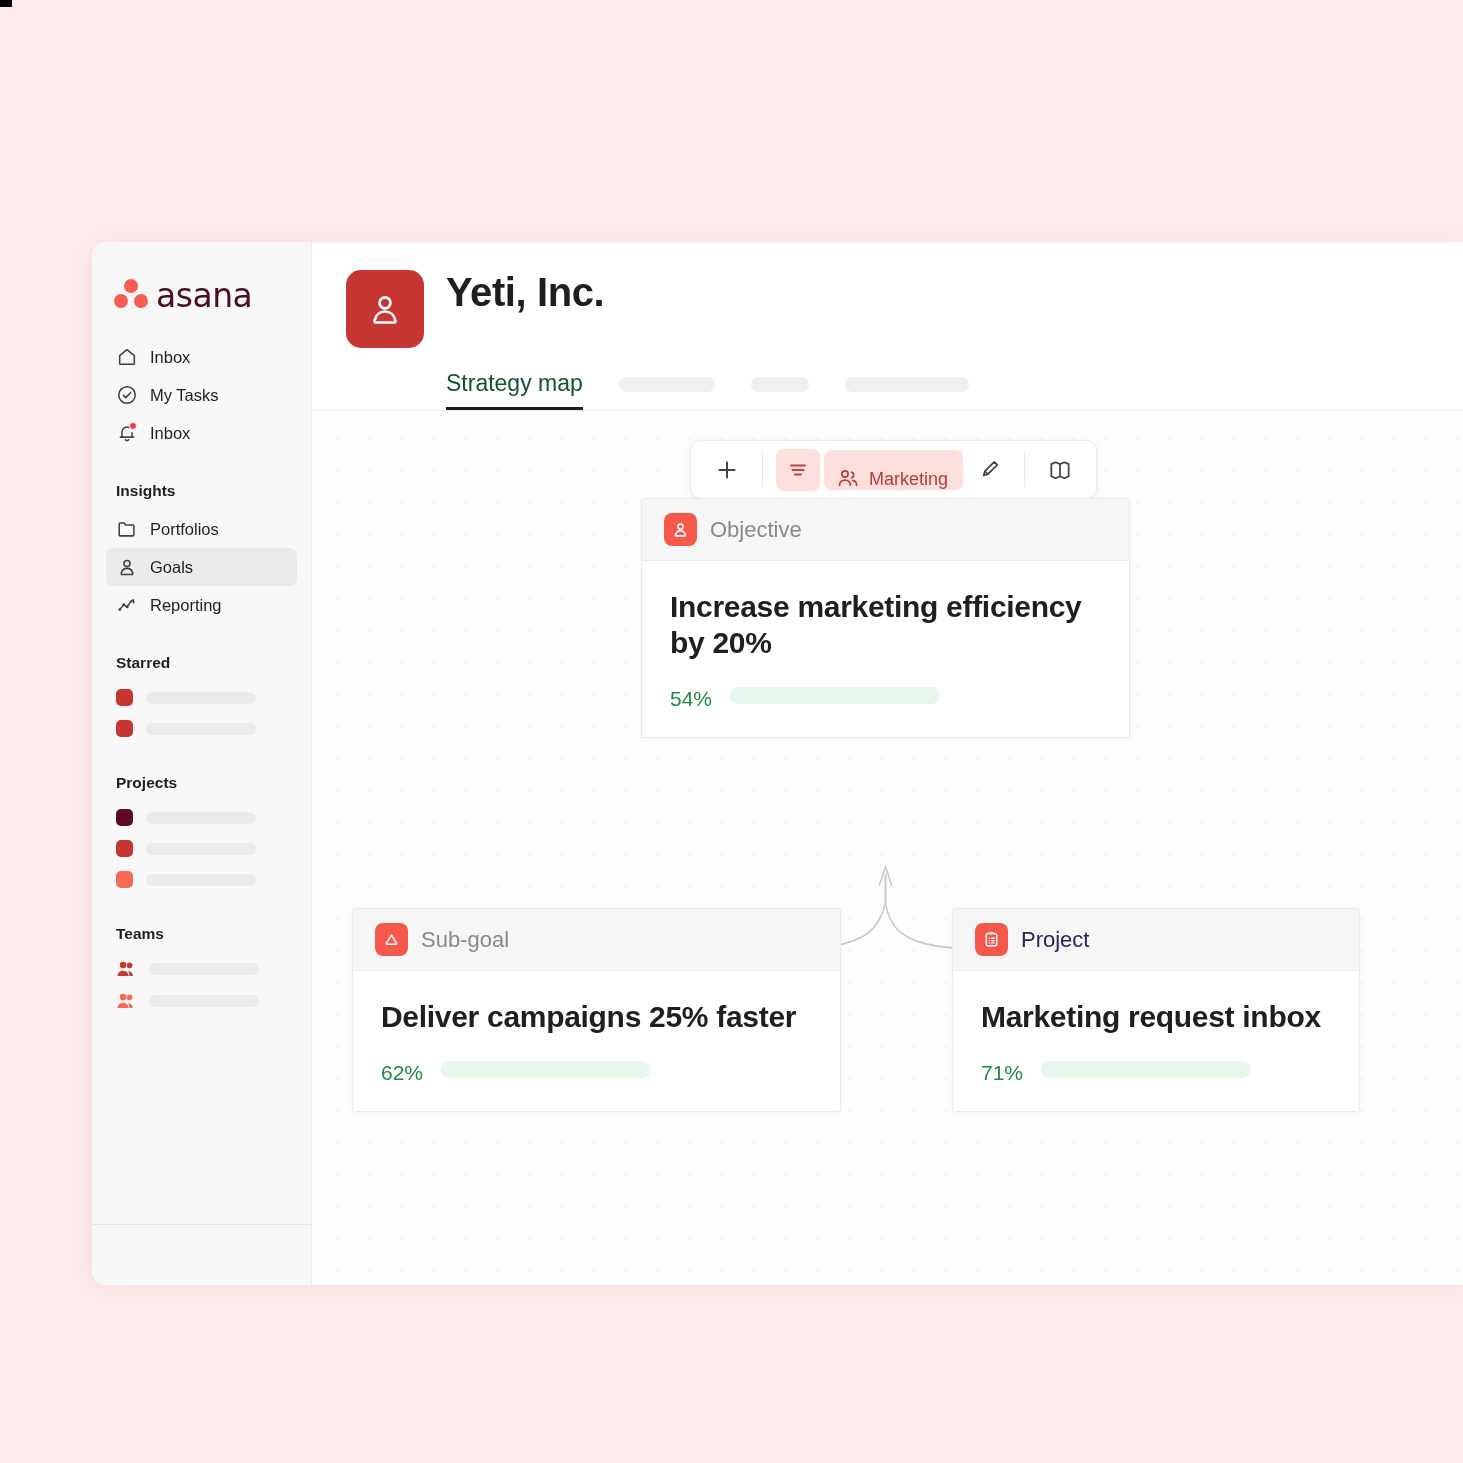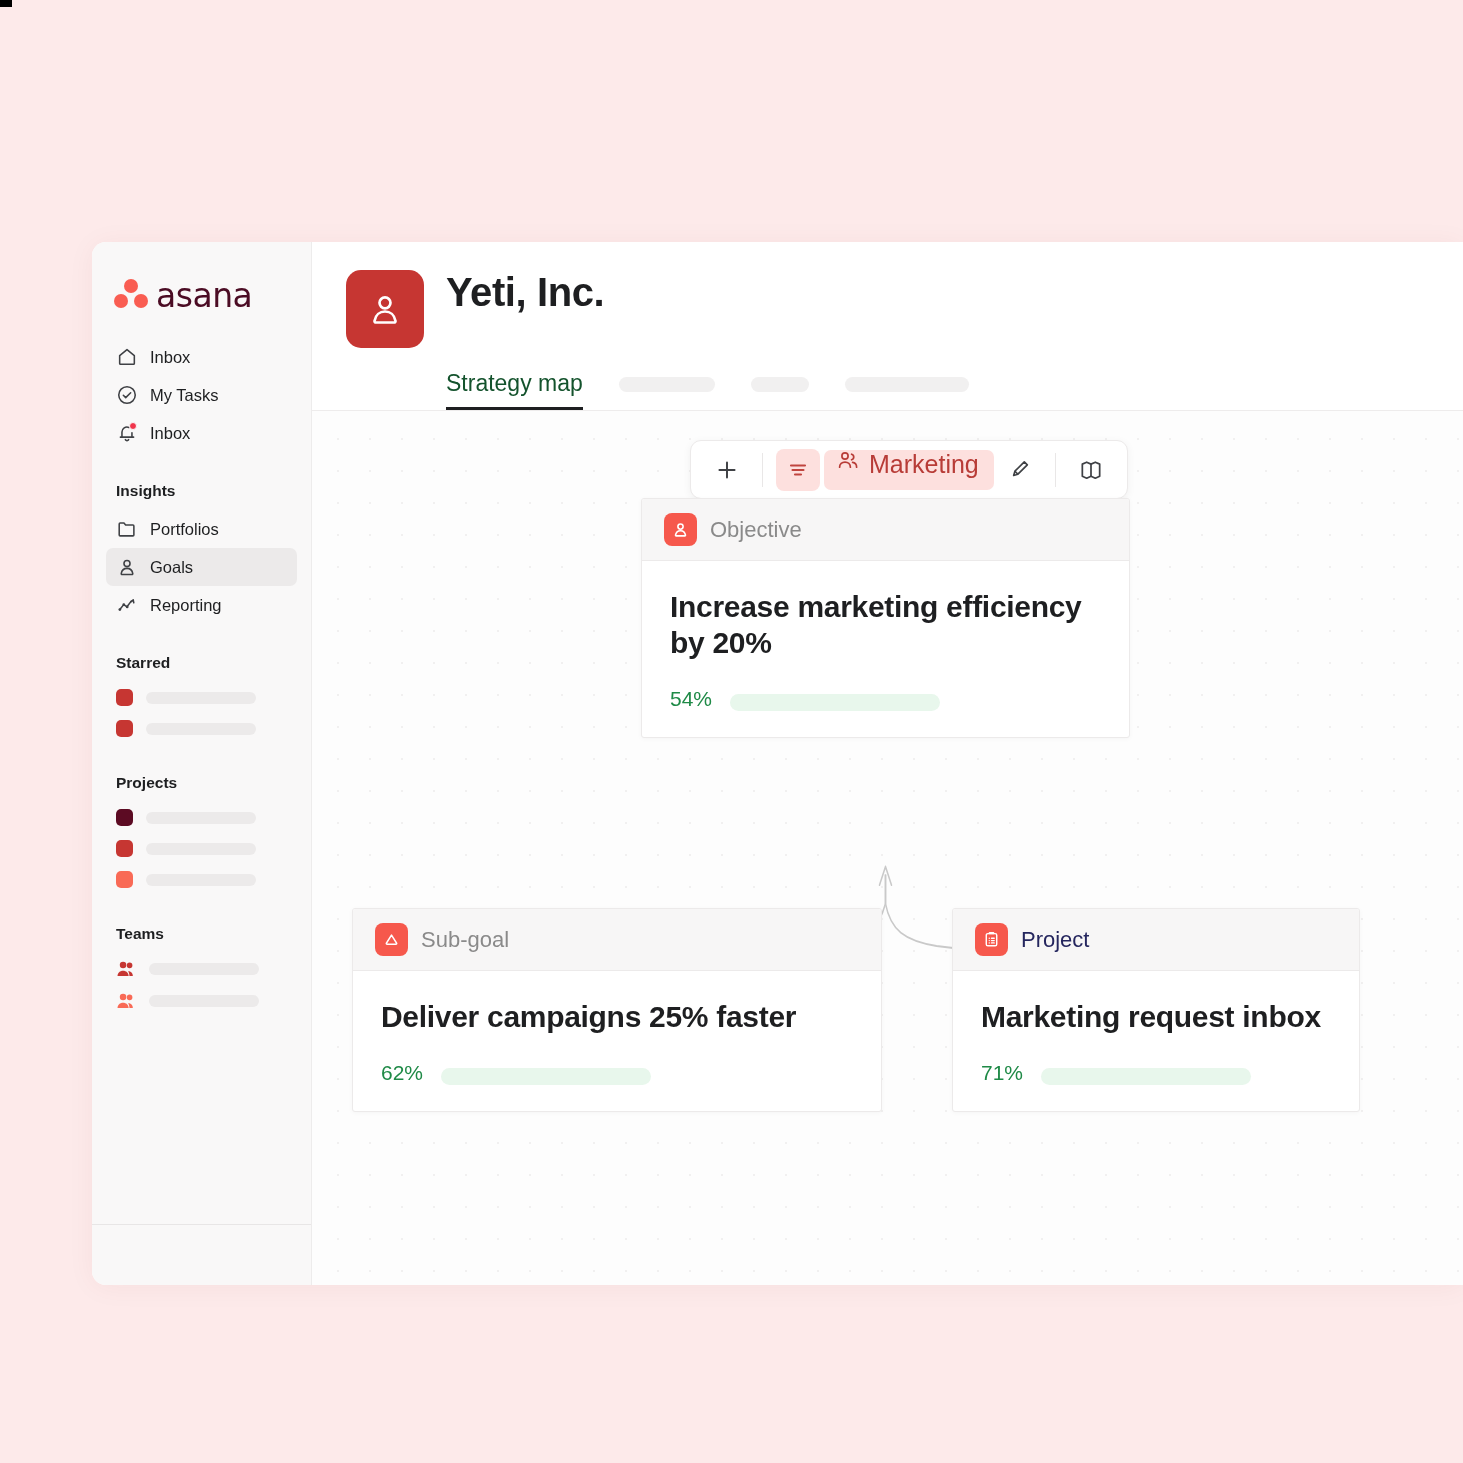--- a/index.html
+++ b/index.html
@@ -149,24 +149,24 @@
     gap: 4px;
   }
   .tb-btn {
     width: 44px; height: 42px; border-radius: 8px;
     display: flex; align-items: center; justify-content: center;
     cursor: pointer; background: transparent; border: 0;
   }
   .tb-btn.tinted { background: #fde0de; }
   .tb-sep { width: 1px; height: 34px; background: #e9e7e7; margin: 0 9px; }
   .chip {
-    display: flex; align-items: flex-start; gap: 9px;
+    display: flex; align-items: flex-end; gap: 9px;
     height: 40px; padding: 0 15px 0 12px;
     background: #fde0de; border-radius: 7px;
-    color: #b83c37; font-size: 25px; cursor: pointer;
+    color: #b83c37; font-size: 18px; cursor: pointer;
   }
 
   .card {
     position: absolute;
     background: #fff;
     border: 1px solid #eceaea;
     border-radius: 3px;
     box-shadow: 0 1px 5px rgba(0,0,0,.035);
     overflow: hidden;
   }
@@ -179,27 +179,27 @@
   .card-type-ico {
     width: 33px; height: 33px; border-radius: 8px;
     background: #f6584c;
     display: flex; align-items: center; justify-content: center;
     flex: 0 0 33px;
   }
   .card-type-label { font-size: 22px; color: #8a8a8a; }
   .card-type-label.project { color: #25265e; }
   .card-body { padding: 28px 28px 26px 28px; }
   .card-title { font-size: 30px; font-weight: bold; color: #1e1f21; line-height: 1.2; letter-spacing: -.3px; }
-  .prog-row { display: flex; align-items: flex-end; gap: 16px; margin-top: 26px; }
+  .prog-row { display: flex; align-items: flex-start; gap: 16px; margin-top: 26px; }
   .prog-pct { font-size: 21px; color: #1f8a47; min-width: 44px; }
   .prog-track { height: 17px; border-radius: 9px; background: #e8f7ec; flex: 1 1 auto; overflow: hidden; max-width: 210px; }
   .prog-fill { height: 100%; border-radius: 9px; background: #29a04a; }
 
   #objective-card { left: 329px; top: 87px; width: 489px; }
-  #subgoal-card   { left: 40px;  top: 497px; width: 530px; }
+  #subgoal-card   { left: 40px;  top: 497px; width: 489px; }
   #project-card   { left: 640px; top: 497px; width: 408px; }
 </style>
 </head>
 <body>
 
 <div id="stage">
 
   <div class="corner-nub"></div>
 
   <div class="app-window">

